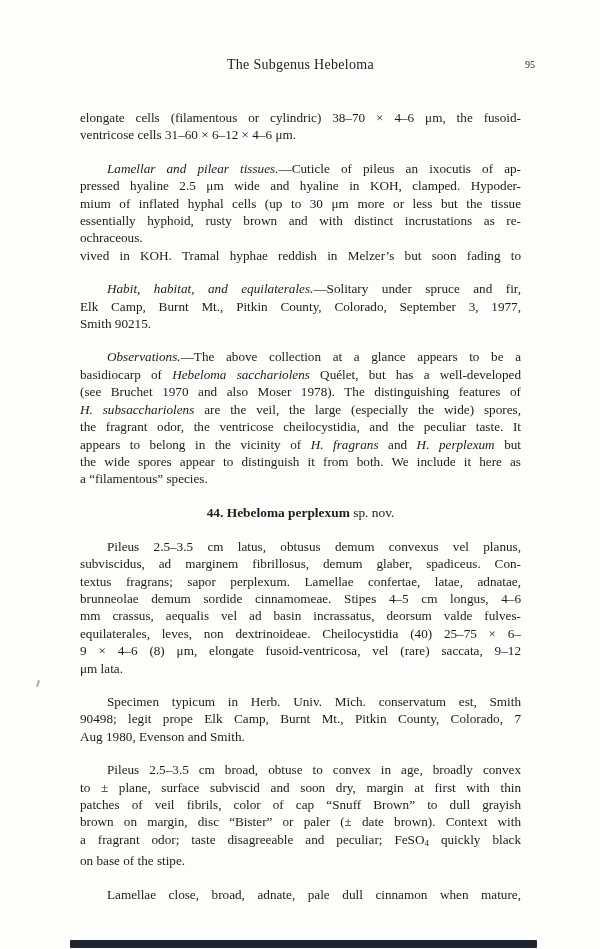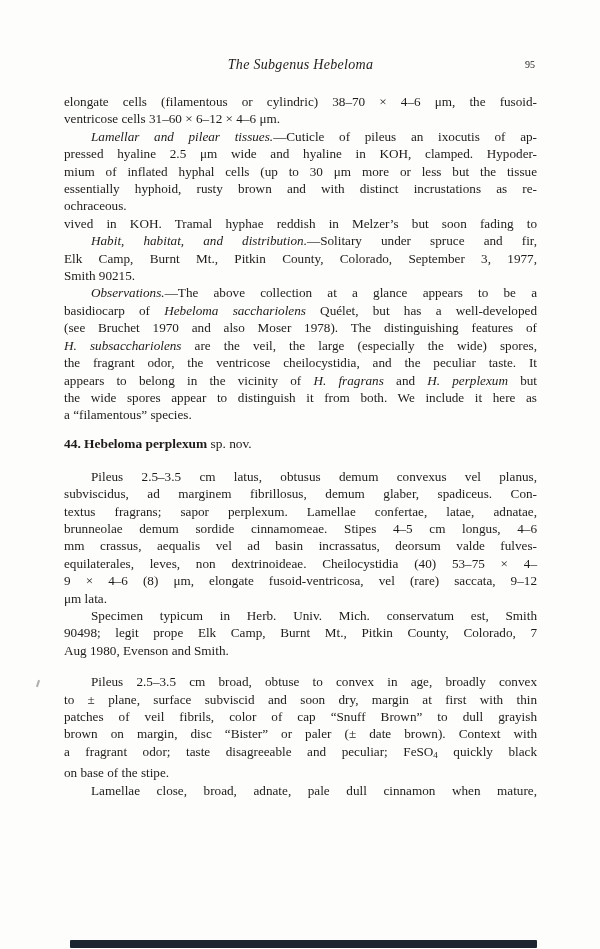--- a/index.html
+++ b/index.html
@@ -22,48 +22,48 @@
     position: absolute;
     left: 64px;
     top: 56px;
     width: 473px;
     height: 18px;
     font-size: 14px;
     line-height: 18px;
     text-align: center;
   }
   .running-title {
-    font-style: italic;
     letter-spacing: 0.3px;
   }
   .page-number {
     position: absolute;
     right: 2px;
     top: 0;
     font-style: normal;
     font-size: 10px;
   }
   .text-block {
     position: absolute;
     left: 64px;
     top: 93px;
     width: 473px;
     font-size: 13.2px;
     line-height: 17.4px;
   }
-  .para { margin: 0; }
+  .para { margin: 16px; }
   .para.gap-before { margin-top: 14px; }
   .tline {
     text-align: justify;
     text-align-last: justify;
     white-space: normal;
   }
   .tline.last { text-align-last: left; }
   .tline.indent { text-indent: 27px; }
   .species-heading {
+    text-align: center;
     margin: 11px 0 15px 0;
     font-size: 13.4px;
     line-height: 18px;
   }
   .seg-i { font-style: italic; }
   .seg-b { font-weight: bold; }
   .seg-sub {
     font-size: 0.68em;
     vertical-align: -0.25em;
   }
@@ -103,42 +103,42 @@
       </div>
       <div class="para">
         <div class="tline indent"><span class="seg-i">Lamellar and pilear tissues.</span><span>—Cuticle of pileus an ixocutis of ap-</span></div>
         <div class="tline"><span>pressed hyaline 2.5 μm wide and hyaline in KOH, clamped. Hypoder-</span></div>
         <div class="tline"><span>mium of inflated hyphal cells (up to 30 μm more or less but the tissue</span></div>
         <div class="tline"><span>essentially hyphoid, rusty brown and with distinct incrustations as re-</span></div>
         <div class="tline last"><span>ochraceous.</span></div>
         <div class="tline"><span>vived in KOH. Tramal hyphae reddish in Melzer’s but soon fading to</span></div>
       </div>
       <div class="para">
-        <div class="tline indent"><span class="seg-i">Habit, habitat, and distribution.</span><span>—Solitary under spruce and fir,</span></div>
+        <div class="tline indent"><span class="seg-i">Habit, habitat, and equilaterales.</span><span>—Solitary under spruce and fir,</span></div>
         <div class="tline"><span>Elk Camp, Burnt Mt., Pitkin County, Colorado, September 3, 1977,</span></div>
         <div class="tline last"><span>Smith 90215.</span></div>
       </div>
       <div class="para">
         <div class="tline indent"><span class="seg-i">Observations.</span><span>—The above collection at a glance appears to be a</span></div>
         <div class="tline"><span>basidiocarp of </span><span class="seg-i">Hebeloma sacchariolens</span><span> Quélet, but has a well-developed</span></div>
         <div class="tline"><span>(see Bruchet 1970 and also Moser 1978). The distinguishing features of</span></div>
         <div class="tline"><span class="seg-i">H. subsacchariolens</span><span> are the veil, the large (especially the wide) spores,</span></div>
         <div class="tline"><span>the fragrant odor, the ventricose cheilocystidia, and the peculiar taste. It</span></div>
         <div class="tline"><span>appears to belong in the vicinity of </span><span class="seg-i">H. fragrans</span><span> and </span><span class="seg-i">H. perplexum</span><span> but</span></div>
         <div class="tline"><span>the wide spores appear to distinguish it from both. We include it here as</span></div>
         <div class="tline last"><span>a “filamentous” species.</span></div>
       </div>
       <div class="species-heading"><span class="seg-b">44. Hebeloma perplexum</span><span> sp. nov.</span></div>
       <div class="para">
         <div class="tline indent"><span>Pileus 2.5–3.5 cm latus, obtusus demum convexus vel planus,</span></div>
         <div class="tline"><span>subviscidus, ad marginem fibrillosus, demum glaber, spadiceus. Con-</span></div>
         <div class="tline"><span>textus fragrans; sapor perplexum. Lamellae confertae, latae, adnatae,</span></div>
         <div class="tline"><span>brunneolae demum sordide cinnamomeae. Stipes 4–5 cm longus, 4–6</span></div>
         <div class="tline"><span>mm crassus, aequalis vel ad basin incrassatus, deorsum valde fulves-</span></div>
-        <div class="tline"><span>equilaterales, leves, non dextrinoideae. Cheilocystidia (40) 53–75 × 4–</span></div>
+        <div class="tline"><span>equilaterales, leves, non dextrinoideae. Cheilocystidia (40) 25–75 × 6–</span></div>
         <div class="tline"><span>9 × 4–6 (8) μm, elongate fusoid-ventricosa, vel (rare) saccata, 9–12</span></div>
         <div class="tline last"><span>μm lata.</span></div>
       </div>
       <div class="para">
         <div class="tline indent"><span>Specimen typicum in Herb. Univ. Mich. conservatum est, Smith</span></div>
         <div class="tline"><span>90498; legit prope Elk Camp, Burnt Mt., Pitkin County, Colorado, 7</span></div>
         <div class="tline last"><span>Aug 1980, Evenson and Smith.</span></div>
       </div>
       <div class="para gap-before">
         <div class="tline indent"><span>Pileus 2.5–3.5 cm broad, obtuse to convex in age, broadly convex</span></div>

